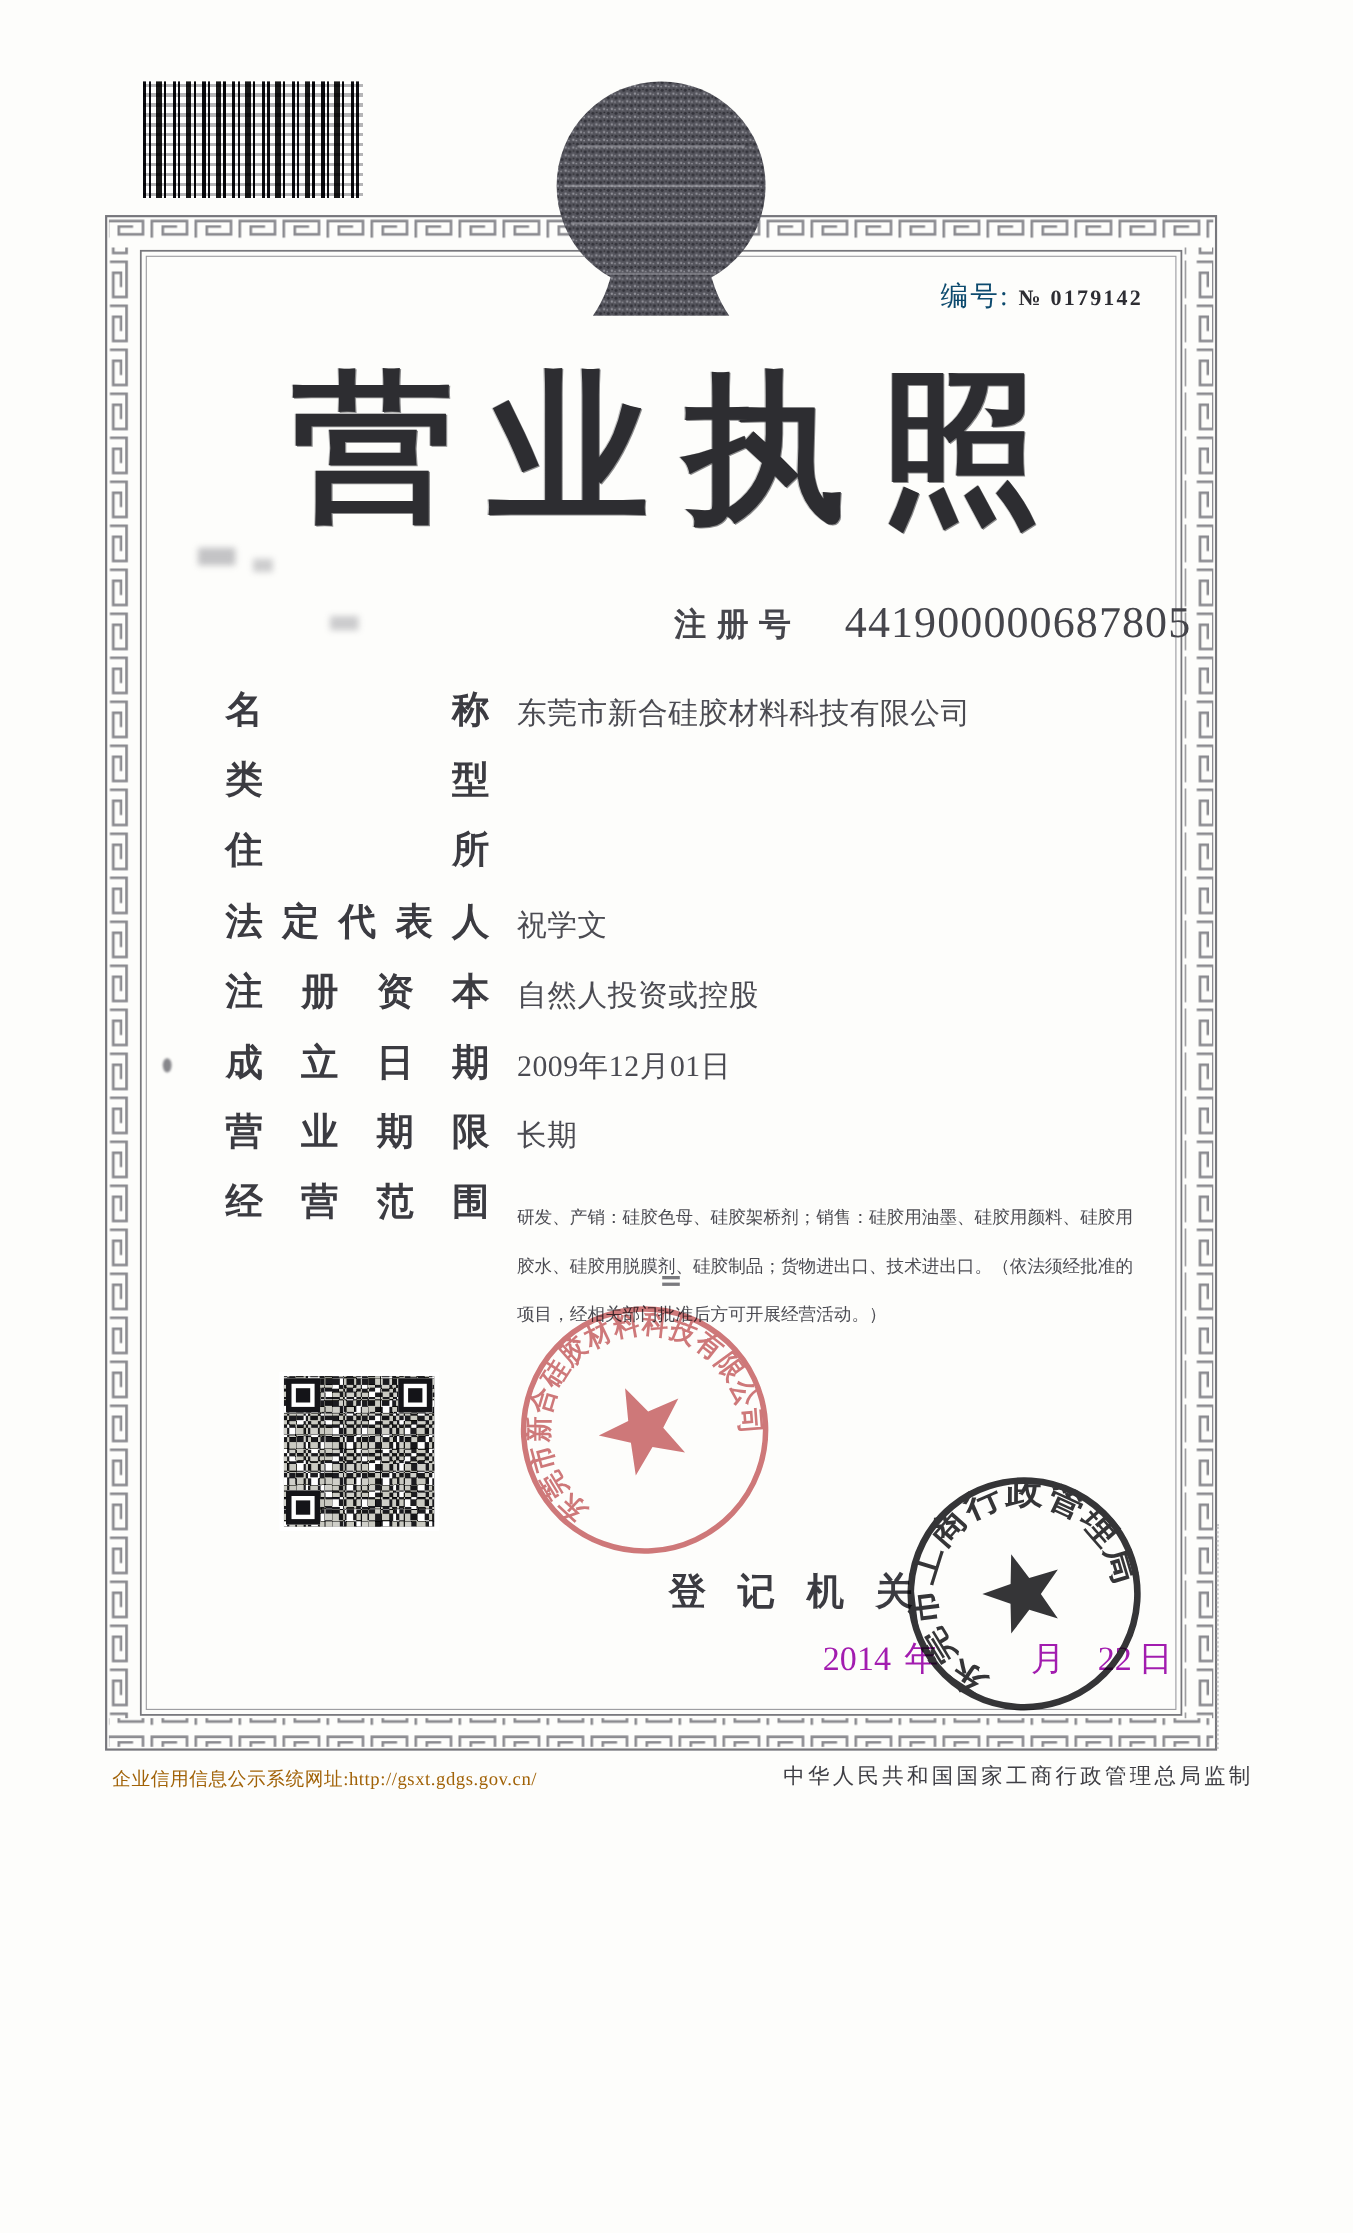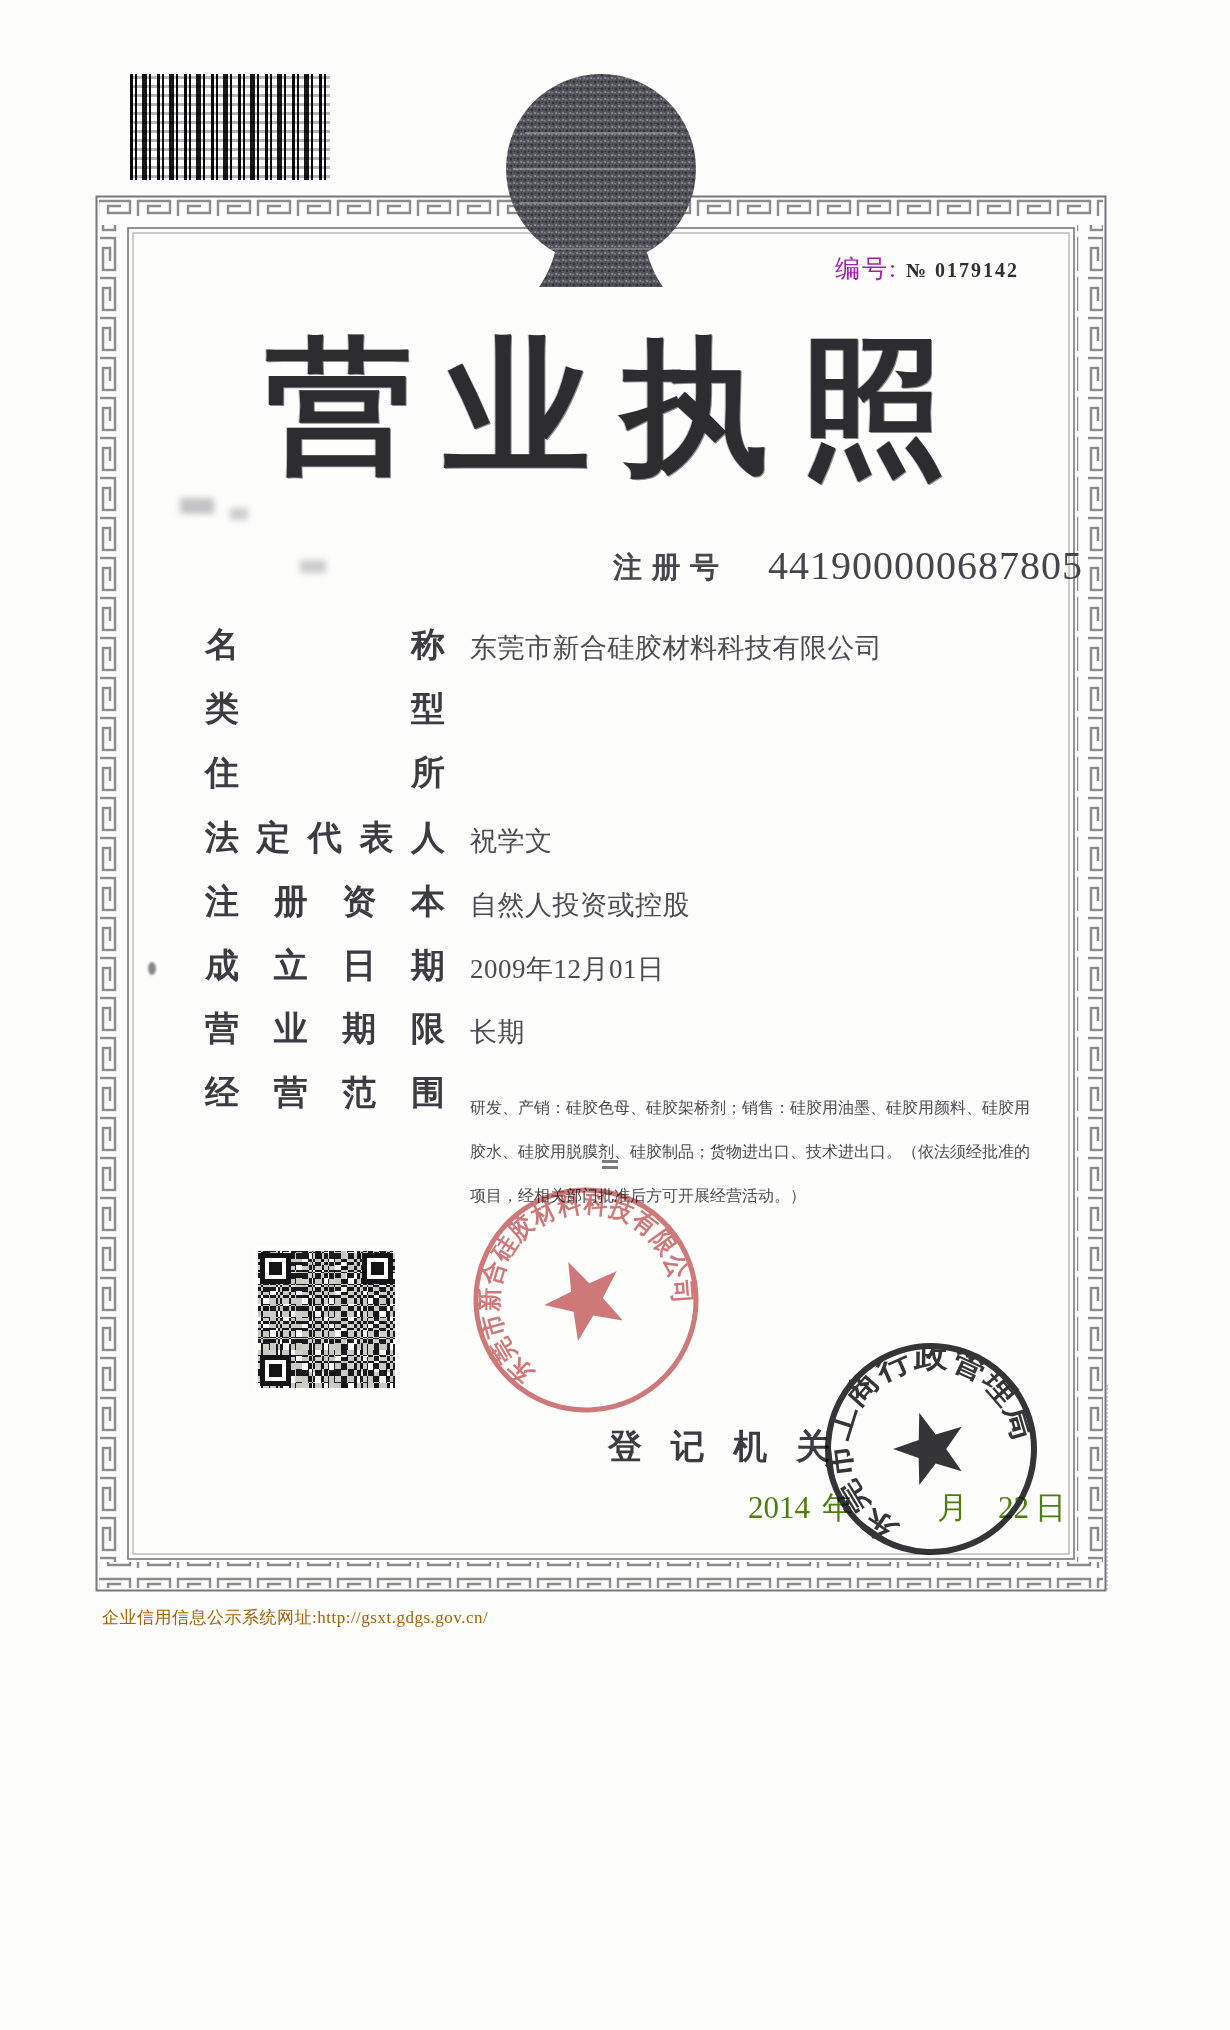--- a/index.html
+++ b/index.html
@@ -20,21 +20,21 @@
   }
 
   
   .frame{left:95px;top:195px;}
 
   
   .emblem{left:495px;top:73px;filter:blur(.6px);}
 
   
   .serial{left:835px;top:252px;width:215px;white-space:nowrap;}
-  .serial .lab{font-size:25px;letter-spacing:2px;color:#a21caf;}
+  .serial .lab{font-size:25px;letter-spacing:2px;color:#0c4a6e;margin-left:20px;}
   .serial .num{font-size:20px;font-weight:bold;letter-spacing:2px;color:#2e2e33;margin-left:8px;}
 
   
   .title{
     left:266px;top:332px;width:680px;height:152px;
     font-size:146px;font-weight:800;color:#2d2d31;line-height:152px;
     text-shadow:1px 1px 0 rgba(45,45,49,.55), -1px 0 0 rgba(45,45,49,.3);
   }
   .justify-label{display:flex;justify-content:space-between;}
   .reg-label{left:613px;width:106px;font-size:29px;font-weight:600;color:#46464c;top:548px;}
@@ -65,21 +65,21 @@
   .finder.bl{left:2px;bottom:2px;}
 
   
   .seal{mix-blend-mode:multiply;}
   .company-seal{left:462px;top:1176px;opacity:.8;}
   .authority-seal{left:820px;top:1338px;opacity:.92;}
   .seal text{font-family:"Liberation Serif", serif;font-weight:600;}
 
   
   .registrar{left:608px;top:1424px;width:222px;font-size:34px;font-weight:600;color:#3b3b41;}
-  .datetxt{left:748px;top:1487px;font-size:31px;color:#4d7c0f;white-space:nowrap;}
+  .datetxt{left:748px;top:1487px;font-size:31px;color:#a21caf;white-space:nowrap;}
   .datetxt .g1{margin-left:12px;}
   .datetxt .g2{margin-left:84px;}
   .datetxt .g3{margin-left:30px;}
   .datetxt .g4{margin-left:6px;}
 
   
   .footer-left{left:102px;top:1606px;font-size:17px;color:#a16207;letter-spacing:.5px;}
   .footer-right{left:712px;top:1601px;font-size:19.5px;color:#3e3e44;letter-spacing:3px;}
 
   
@@ -257,20 +257,21 @@
     <g transform="rotate(-18 111 111)">
       <circle cx="111" cy="111" r="103" fill="none" stroke-width="6" stroke="#232327"></circle>
       <polygon points="111,73 119.9,98.7 147.1,99.3 125.5,115.7 133.3,141.7 111,126.2 88.7,141.7 96.5,115.7 74.9,99.3 102.1,98.7" fill="#232327"></polygon>
       <text font-size="29" letter-spacing="1" fill="#232327">
         <textPath href="#blkArc" startOffset="0" textLength="348" lengthAdjust="spacingAndGlyphs">东莞市工商行政管理局</textPath>
       </text>
     </g>
   </svg>
 
   <div class="abs footer-left">企业信用信息公示系统网址:http://gsxt.gdgs.gov.cn/</div>
+  <div class="abs footer-right">中华人民共和国国家工商行政管理总局监制</div>
 
   <div class="abs noise dotmark"></div>
   <div class="abs noise smudge1"></div>
   <div class="abs noise smudge2"></div>
   <div class="abs noise smudge3"></div>
   <div class="abs noise scope-end"></div>
   <div class="abs noise edge-dots"></div>
 
 </div>
 

